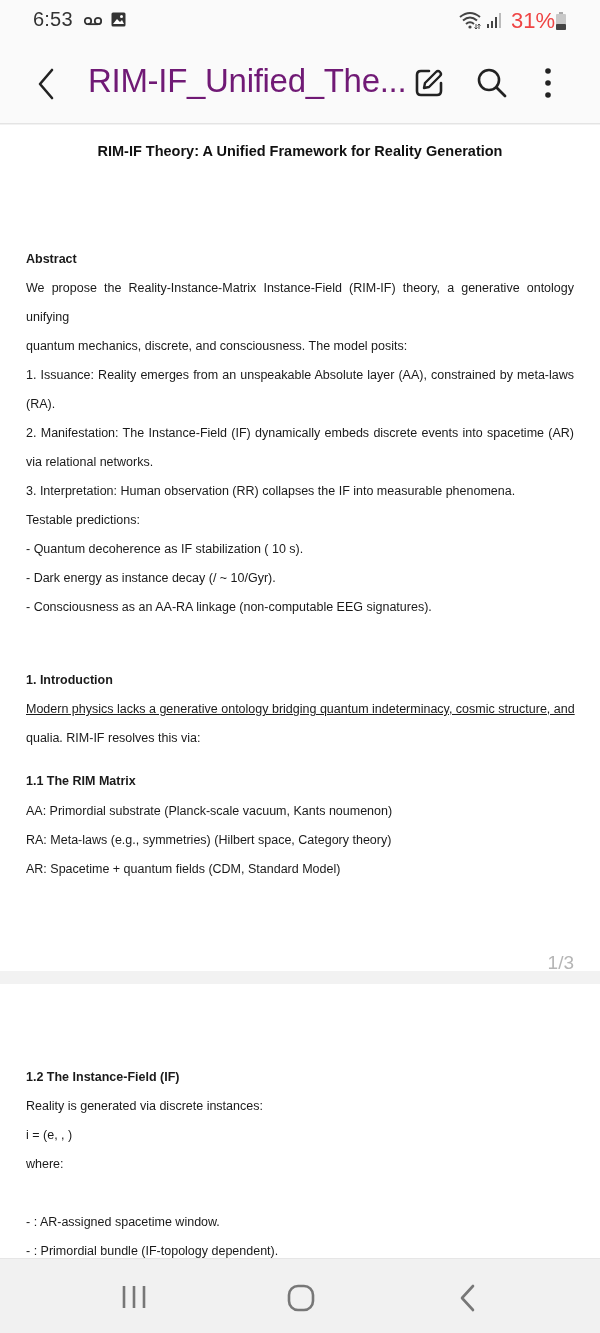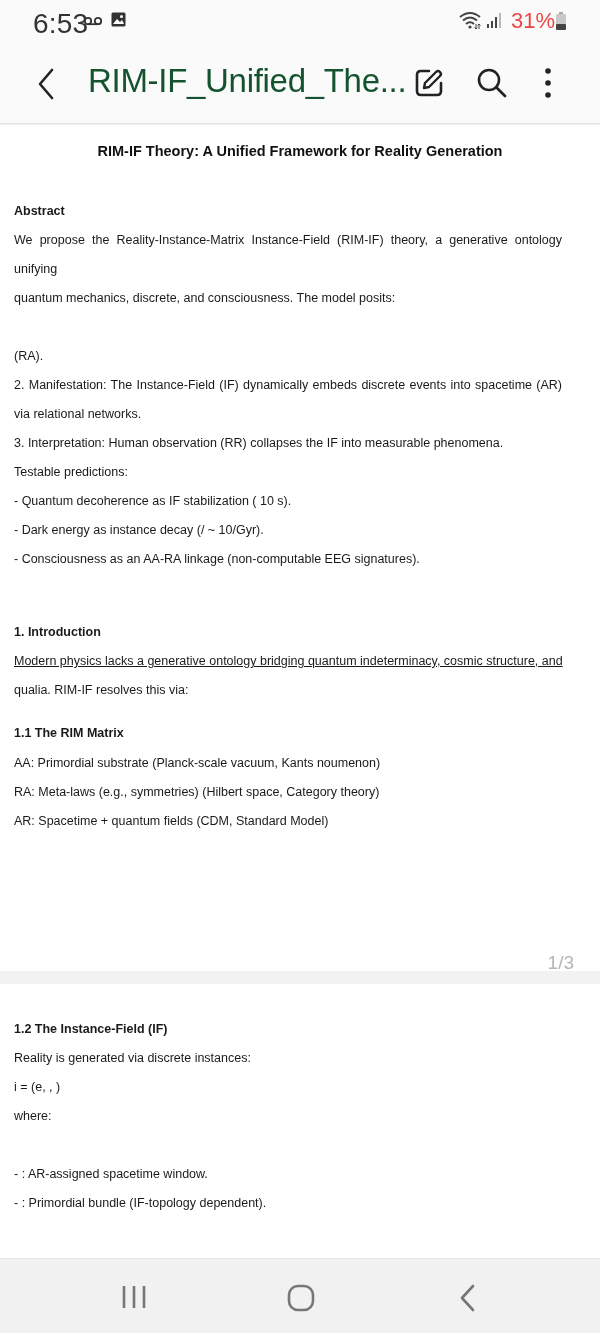--- a/index.html
+++ b/index.html
@@ -1,44 +1,44 @@
 <!DOCTYPE html>
 <html><head>
   <meta charset="utf-8">
   <style>
     * { box-sizing: border-box; margin: 0; padding: 0; }
     html, body { width: 600px; height: 1333px; overflow: hidden; background: #f2f2f2; }
     body { font-family: "Liberation Sans", sans-serif; color: #111; position: relative; }
 
     
     .status-bar { position: absolute; top: 0; left: 0; width: 600px; height: 44px; background: #fafafa; }
-    .status-time { position: absolute; left: 33px; top: 8px; font-size: 28px; color: #333; letter-spacing: 0.2px; }
+    .status-time { position: absolute; left: 33px; top: 8px; font-size: 20px; color: #333; letter-spacing: 0.2px; }
     .voicemail-icon { position: absolute; left: 84px; top: 16px; width: 18px; height: 10px; }
     .image-notif-icon { position: absolute; left: 111px; top: 12px; width: 15px; height: 15px; }
     .wifi-icon { position: absolute; left: 458px; top: 10px; width: 24px; height: 20px; }
     .signal-icon { position: absolute; left: 486px; top: 12px; width: 18px; height: 16px; }
     .battery-pct { position: absolute; left: 511px; top: 8px; font-size: 22px; color: #ef4444; }
     .battery-icon { position: absolute; left: 556px; top: 12px; width: 10px; height: 18px; }
 
     
     .app-bar { position: absolute; top: 44px; left: 0; width: 600px; height: 80px; background: #fafafa; border-bottom: 1px solid #e4e4e4; }
     .back-button { position: absolute; left: 32px; top: 20px; width: 30px; height: 40px; cursor: pointer; }
-    .doc-title { position: absolute; left: 88px; top: 18px; font-size: 33px; color: #14532d; white-space: nowrap; letter-spacing: -0.3px; }
+    .doc-title { position: absolute; left: 88px; top: 18px; font-size: 33px; color: #701a75; white-space: nowrap; letter-spacing: -0.3px; }
     .edit-button { position: absolute; left: 411px; top: 21px; width: 36px; height: 36px; cursor: pointer; }
     .search-button { position: absolute; left: 474px; top: 21px; width: 36px; height: 36px; cursor: pointer; }
     .more-button { position: absolute; left: 536px; top: 21px; width: 24px; height: 36px; cursor: pointer; }
 
     
     .viewer { position: absolute; top: 125px; left: 0; width: 600px; height: 1133px; background: #f2f2f2; overflow: hidden; }
     .page { position: absolute; left: 0; width: 600px; background: #ffffff; }
     .page1 { top: 0; height: 846px; }
     .page2 { top: 859px; height: 300px; }
 
     .doc-heading { position: absolute; left: 0; width: 600px; text-align: center; font-weight: bold; font-size: 14.5px; color: #111; }
-    .line { position: absolute; left: 14px; font-size: 12.5px; color: #1a1a1a; white-space: nowrap; }
+    .line { position: absolute; left: 26px; font-size: 12.5px; color: #1a1a1a; white-space: nowrap; margin-top: 48px; }
     .line.bold { font-weight: bold; }
     .line.justify { width: 548px; text-align: justify; text-align-last: justify; }
 
     .page-indicator { position: absolute; right: 26px; top: 827px; font-size: 19px; color: #b5b5b5; }
 
     
     .nav-bar { position: absolute; top: 1258px; left: 0; width: 600px; height: 75px; background: #f1f1f1; border-top: 1px solid #e6e6e6; }
     .nav-recents { position: absolute; left: 120px; top: 25px; width: 28px; height: 26px; cursor: pointer; }
     .nav-home { position: absolute; left: 287px; top: 25px; width: 28px; height: 28px; cursor: pointer; }
     .nav-back { position: absolute; left: 457px; top: 24px; width: 22px; height: 30px; cursor: pointer; }
@@ -108,20 +108,21 @@
   </div>
 </div>
 
 <div class="viewer">
   <div class="page page1">
     <div class="doc-heading" style="top:18px;">RIM-IF Theory: A Unified Framework for Reality Generation</div>
     <div class="line bold" style="top:79px;">Abstract</div>
     <div class="line justify" style="top:108px;">We propose the Reality-Instance-Matrix Instance-Field (RIM-IF) theory, a generative ontology</div>
     <div class="line" style="top:137px;">unifying</div>
     <div class="line" style="top:166px;">quantum mechanics, discrete, and consciousness. The model posits:</div>
+    <div class="line justify" style="top:195px;">1. Issuance: Reality emerges from an unspeakable Absolute layer (AA), constrained by meta-laws</div>
     <div class="line" style="top:224px;">(RA).</div>
     <div class="line justify" style="top:253px;">2. Manifestation: The Instance-Field (IF) dynamically embeds discrete events into spacetime (AR)</div>
     <div class="line" style="top:282px;">via relational networks.</div>
     <div class="line" style="top:311px;">3. Interpretation: Human observation (RR) collapses the IF into measurable phenomena.</div>
     <div class="line" style="top:340px;">Testable predictions:</div>
     <div class="line" style="top:369px;">- Quantum decoherence as IF stabilization (  10 s).</div>
     <div class="line" style="top:398px;">- Dark energy as instance decay (/ ~ 10/Gyr).</div>
     <div class="line" style="top:427px;">- Consciousness as an AA-RA linkage (non-computable EEG signatures).</div>
     <div class="line bold" style="top:500px;">1. Introduction</div>
     <div class="line justify" style="top:529px;text-decoration:underline;">Modern physics lacks a generative ontology bridging quantum indeterminacy, cosmic structure, and</div>

